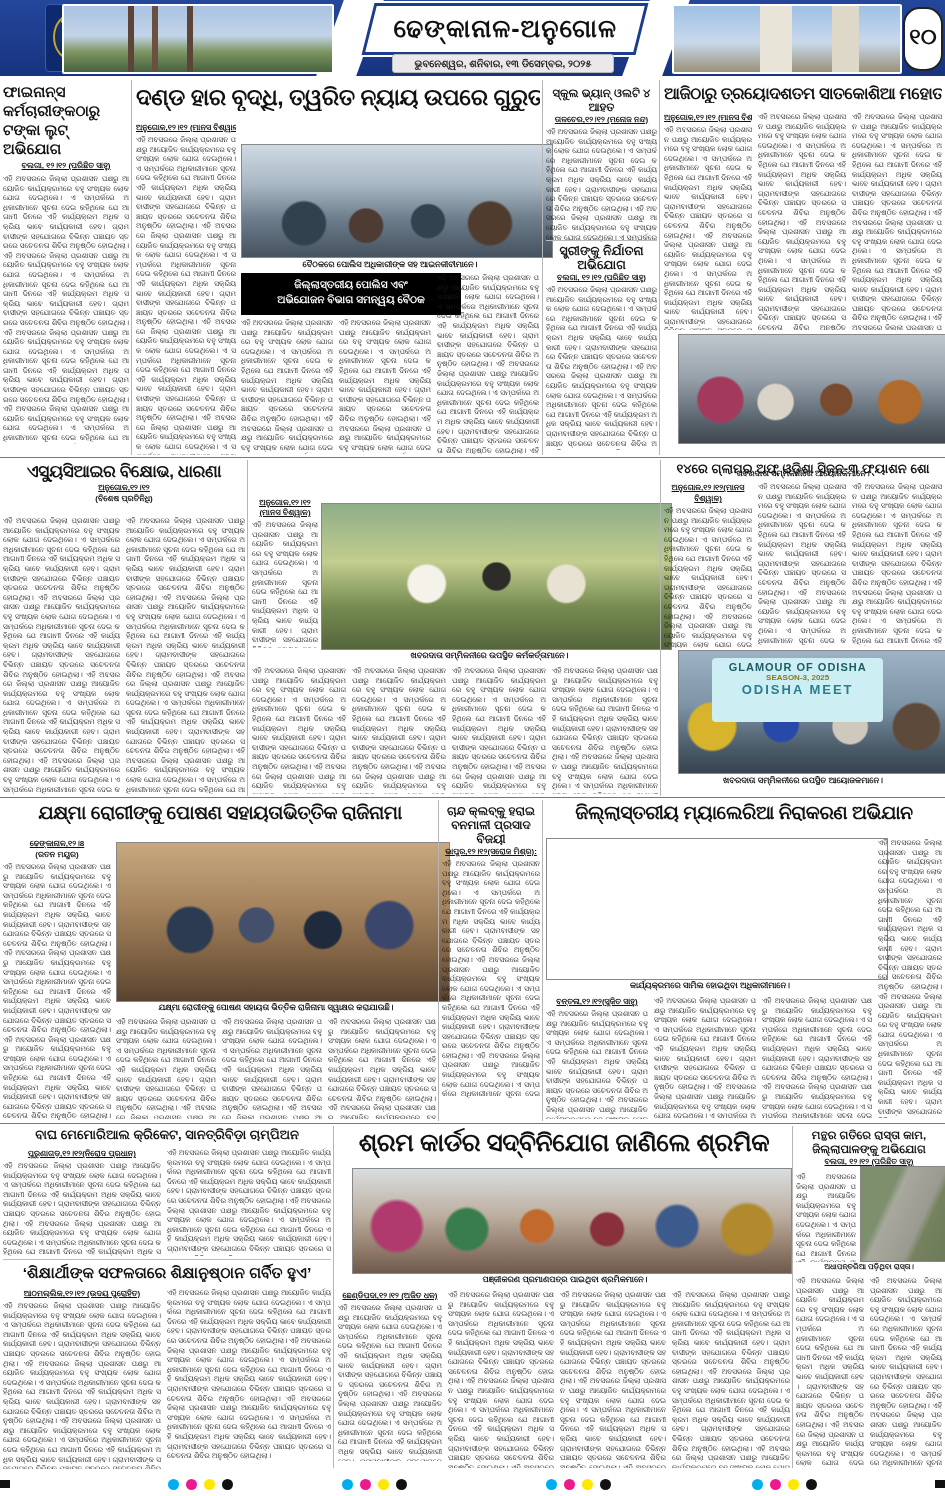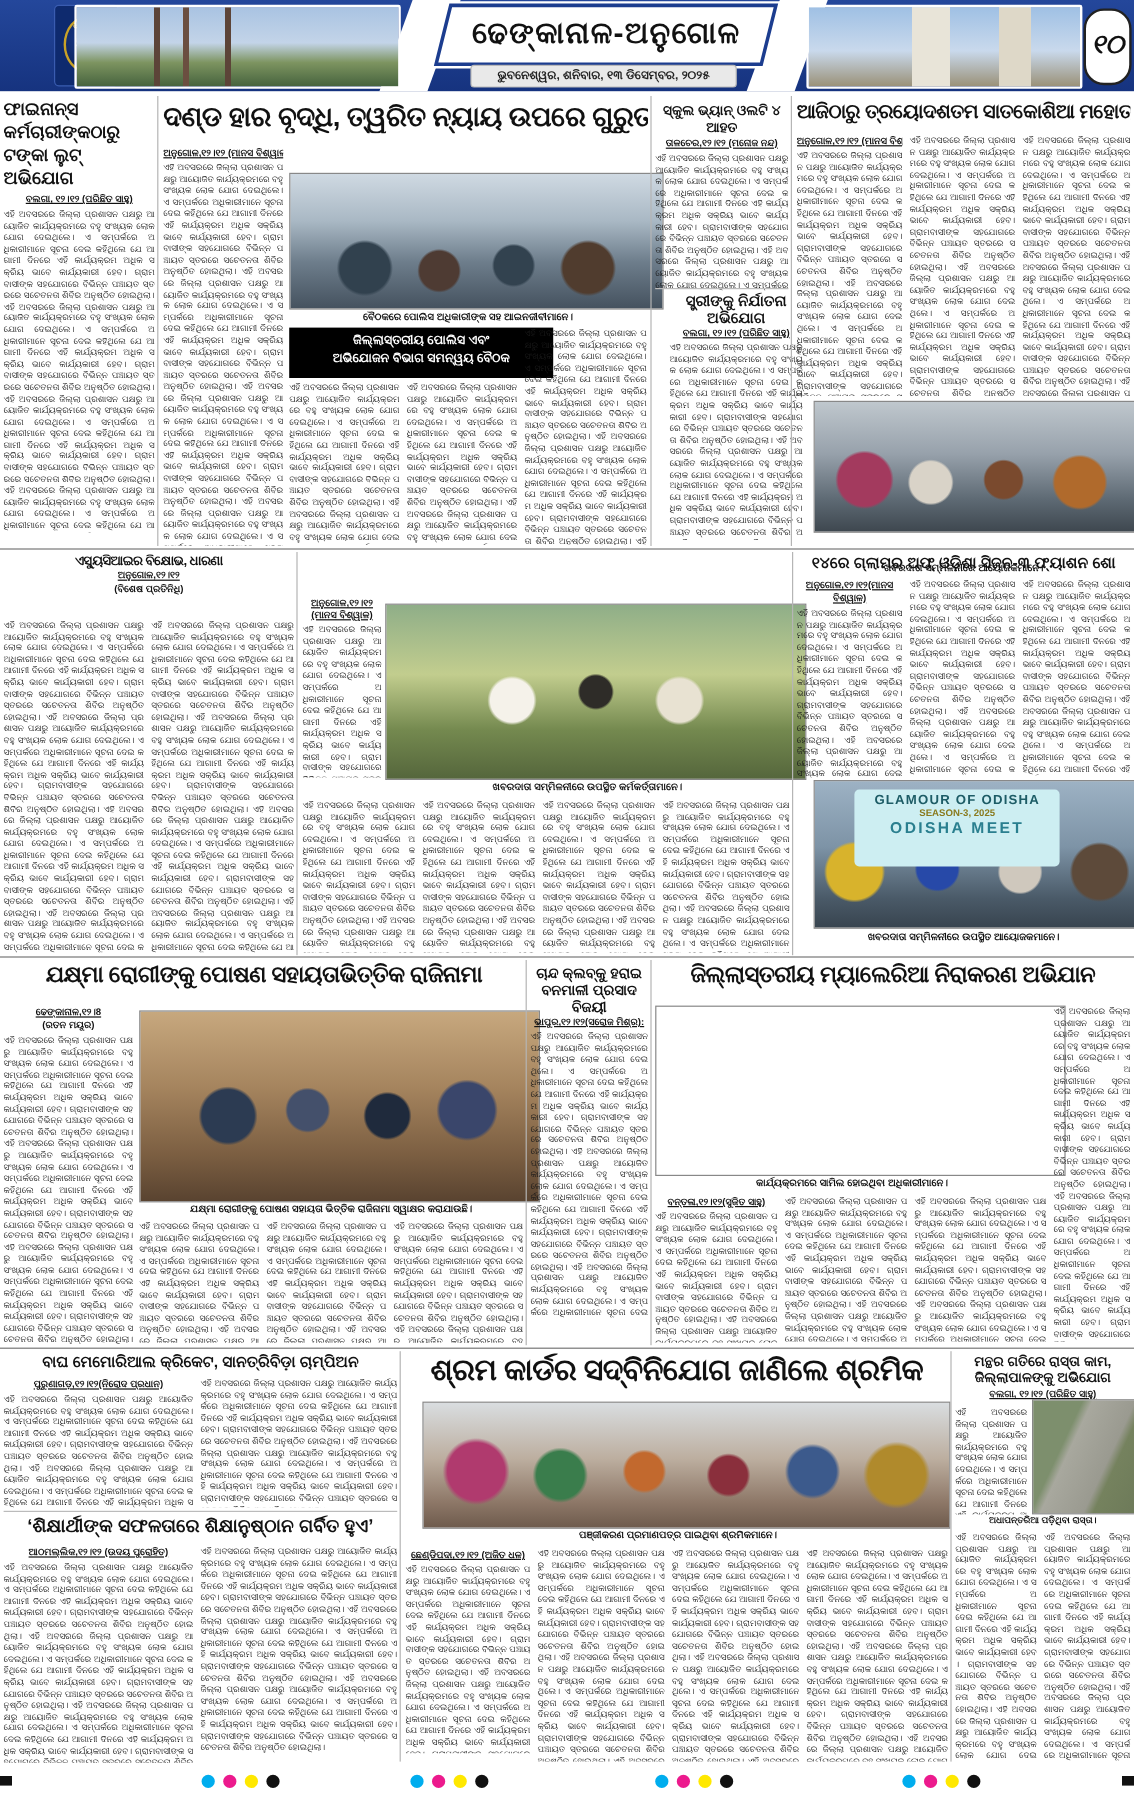--- a/index.html
+++ b/index.html
@@ -66,21 +66,21 @@
   <div class="hdr-photo abs" style="left:62px;top:4px;width:268px;height:66px;background:
          linear-gradient(90deg,transparent 24%,#5c4438 24%,#5c4438 26%,transparent 26%,transparent 33%,#6b4f40 33%,#6b4f40 35%,transparent 35%,transparent 46%,#5c4438 46%,#5c4438 48%,transparent 48%),
          linear-gradient(180deg,#a9c3e2 0%,#c3d4e8 45%,#7d9460 70%,#46633e 100%);"></div>
   <div id="mast-box" class="abs" style="left:368px;top:3px;width:268px;height:46px;">
     <div id="mast-title">ଢେଙ୍କାନାଳ-ଅନୁଗୋଳ</div>
   </div>
   <div id="date-strip" class="abs" style="left:392px;top:54px;width:220px;height:17px;">ଭୁବନେଶ୍ୱର, ଶନିବାର, ୧୩ ଡିସେମ୍ବର, ୨୦୨୫</div>
   <div class="hdr-photo abs" style="left:672px;top:4px;width:226px;height:66px;background:
          linear-gradient(90deg,transparent 38%,#e8e4d8 38%,#e8e4d8 52%,transparent 52%,transparent 70%,#ded8c8 70%,#ded8c8 82%,transparent 82%),
          linear-gradient(180deg,#9fc0e4 0%,#c9d9ec 55%,#9a9178 100%);"></div>
-  <div id="pageno" class="abs" style="left:903px;top:7px;width:36px;height:60px;font-style:italic;">୧୦</div>
+  <div id="pageno" class="abs" style="left:903px;top:7px;width:36px;height:60px;">୧୦</div>
 
   <div class="abs" style="left:3px;top:82px;width:126px;">
     <div class="h-md" style="height:78px;">ଫାଇନାନ୍ସ କର୍ମଚାରୀଙ୍କଠାରୁ ଟଙ୍କା ଲୁଟ୍ ଅଭିଯୋଗ</div>
     <div class="dateline">ବଲଗା, ୧୨।୧୨ (ପରିଛିତ ସାହୁ)</div>
     <div class="body" style="height:270px;margin-top:3px;">ଏହି ଅବସରରେ ଜିଲ୍ଲା ପ୍ରଶାସନ ପକ୍ଷରୁ ଆୟୋଜିତ କାର୍ଯ୍ୟକ୍ରମରେ ବହୁ ସଂଖ୍ୟକ ଲୋକ ଯୋଗ ଦେଇଥିଲେ। ଏ ସମ୍ପର୍କରେ ଅଧିକାରୀମାନେ ସୂଚନା ଦେଇ କହିଥିଲେ ଯେ ଆଗାମୀ ଦିନରେ ଏହି କାର୍ଯ୍ୟକ୍ରମ ଅଧିକ ସକ୍ରିୟ ଭାବେ କାର୍ଯ୍ୟକାରୀ ହେବ। ଗ୍ରାମବାସୀଙ୍କ ସହଯୋଗରେ ବିଭିନ୍ନ ପଞ୍ଚାୟତ ସ୍ତରରେ ସଚେତନତା ଶିବିର ଅନୁଷ୍ଠିତ ହୋଇଥିଲା। ଏହି ଅବସରରେ ଜିଲ୍ଲା ପ୍ରଶାସନ ପକ୍ଷରୁ ଆୟୋଜିତ କାର୍ଯ୍ୟକ୍ରମରେ ବହୁ ସଂଖ୍ୟକ ଲୋକ ଯୋଗ ଦେଇଥିଲେ। ଏ ସମ୍ପର୍କରେ ଅଧିକାରୀମାନେ ସୂଚନା ଦେଇ କହିଥିଲେ ଯେ ଆଗାମୀ ଦିନରେ ଏହି କାର୍ଯ୍ୟକ୍ରମ ଅଧିକ ସକ୍ରିୟ ଭାବେ କାର୍ଯ୍ୟକାରୀ ହେବ। ଗ୍ରାମବାସୀଙ୍କ ସହଯୋଗରେ ବିଭିନ୍ନ ପଞ୍ଚାୟତ ସ୍ତରରେ ସଚେତନତା ଶିବିର ଅନୁଷ୍ଠିତ ହୋଇଥିଲା। ଏହି ଅବସରରେ ଜିଲ୍ଲା ପ୍ରଶାସନ ପକ୍ଷରୁ ଆୟୋଜିତ କାର୍ଯ୍ୟକ୍ରମରେ ବହୁ ସଂଖ୍ୟକ ଲୋକ ଯୋଗ ଦେଇଥିଲେ। ଏ ସମ୍ପର୍କରେ ଅଧିକାରୀମାନେ ସୂଚନା ଦେଇ କହିଥିଲେ ଯେ ଆଗାମୀ ଦିନରେ ଏହି କାର୍ଯ୍ୟକ୍ରମ ଅଧିକ ସକ୍ରିୟ ଭାବେ କାର୍ଯ୍ୟକାରୀ ହେବ। ଗ୍ରାମବାସୀଙ୍କ ସହଯୋଗରେ ବିଭିନ୍ନ ପଞ୍ଚାୟତ ସ୍ତରରେ ସଚେତନତା ଶିବିର ଅନୁଷ୍ଠିତ ହୋଇଥିଲା। ଏହି ଅବସରରେ ଜିଲ୍ଲା ପ୍ରଶାସନ ପକ୍ଷରୁ ଆୟୋଜିତ କାର୍ଯ୍ୟକ୍ରମରେ ବହୁ ସଂଖ୍ୟକ ଲୋକ ଯୋଗ ଦେଇଥିଲେ। ଏ ସମ୍ପର୍କରେ ଅଧିକାରୀମାନେ ସୂଚନା ଦେଇ କହିଥିଲେ ଯେ ଆଗାମୀ ଦିନରେ ଏହି କାର୍ଯ୍ୟକ୍ରମ ଅଧିକ ସକ୍ରିୟ ଭାବେ କାର୍ଯ୍ୟକାରୀ ହେବ। ଗ୍ରାମବାସୀଙ୍କ ସହଯୋଗରେ ବିଭିନ୍ନ ପଞ୍ଚାୟତ ସ୍ତରରେ ସଚେତନତା ଶିବିର ଅନୁଷ୍ଠିତ ହୋଇଥିଲା।</div>
   </div>
   <div class="vrule abs" style="left:131px;top:80px;height:375px;"></div>
 
   <div class="abs" style="left:136px;top:84px;width:404px;">
     <div class="h-xl ctr">ଦଣ୍ଡ ହାର ବୃଦ୍ଧି, ତ୍ୱରିତ ନ୍ୟାୟ ଉପରେ ଗୁରୁତ୍ୱ</div>
@@ -103,21 +103,21 @@
   <div class="body abs" style="left:437px;top:273px;width:102px;height:181px;">ଏହି ଅବସରରେ ଜିଲ୍ଲା ପ୍ରଶାସନ ପକ୍ଷରୁ ଆୟୋଜିତ କାର୍ଯ୍ୟକ୍ରମରେ ବହୁ ସଂଖ୍ୟକ ଲୋକ ଯୋଗ ଦେଇଥିଲେ। ଏ ସମ୍ପର୍କରେ ଅଧିକାରୀମାନେ ସୂଚନା ଦେଇ କହିଥିଲେ ଯେ ଆଗାମୀ ଦିନରେ ଏହି କାର୍ଯ୍ୟକ୍ରମ ଅଧିକ ସକ୍ରିୟ ଭାବେ କାର୍ଯ୍ୟକାରୀ ହେବ। ଗ୍ରାମବାସୀଙ୍କ ସହଯୋଗରେ ବିଭିନ୍ନ ପଞ୍ଚାୟତ ସ୍ତରରେ ସଚେତନତା ଶିବିର ଅନୁଷ୍ଠିତ ହୋଇଥିଲା। ଏହି ଅବସରରେ ଜିଲ୍ଲା ପ୍ରଶାସନ ପକ୍ଷରୁ ଆୟୋଜିତ କାର୍ଯ୍ୟକ୍ରମରେ ବହୁ ସଂଖ୍ୟକ ଲୋକ ଯୋଗ ଦେଇଥିଲେ। ଏ ସମ୍ପର୍କରେ ଅଧିକାରୀମାନେ ସୂଚନା ଦେଇ କହିଥିଲେ ଯେ ଆଗାମୀ ଦିନରେ ଏହି କାର୍ଯ୍ୟକ୍ରମ ଅଧିକ ସକ୍ରିୟ ଭାବେ କାର୍ଯ୍ୟକାରୀ ହେବ। ଗ୍ରାମବାସୀଙ୍କ ସହଯୋଗରେ ବିଭିନ୍ନ ପଞ୍ଚାୟତ ସ୍ତରରେ ସଚେତନତା ଶିବିର ଅନୁଷ୍ଠିତ ହୋଇଥିଲା। ଏହି ଅବସରରେ ଜିଲ୍ଲା ପ୍ରଶାସନ ପକ୍ଷରୁ ଆୟୋଜିତ କାର୍ଯ୍ୟକ୍ରମରେ ବହୁ ସଂଖ୍ୟକ ଲୋକ ଯୋଗ ଦେଇଥିଲେ। ଏ ସମ୍ପର୍କରେ ଅଧିକାରୀମାନେ ସୂଚନା ଦେଇ କହିଥିଲେ ଯେ ଆଗାମୀ ଦିନରେ ଏହି କାର୍ଯ୍ୟକ୍ରମ ଅଧିକ ସକ୍ରିୟ ଭାବେ କାର୍ଯ୍ୟକାରୀ ହେବ। ଗ୍ରାମବାସୀଙ୍କ ସହଯୋଗରେ ବିଭିନ୍ନ ପଞ୍ଚାୟତ ସ୍ତରରେ ସଚେତନତା ଶିବିର ଅନୁଷ୍ଠିତ ହୋଇଥିଲା।</div>
 
   <div class="vrule abs" style="left:542px;top:80px;height:375px;"></div>
 
   <div class="abs" style="left:546px;top:86px;width:111px;">
     <div class="h-sm">ସ୍କୁଲ ଭ୍ୟାନ୍ ଓଲଟି ୪ ଆହତ</div>
     <div class="dateline">ତାଳଚେର,୧୨।୧୨ (ମନୋଜ ନନ୍ଦ)</div>
     <div class="body" style="height:116px;margin-top:2px;">ଏହି ଅବସରରେ ଜିଲ୍ଲା ପ୍ରଶାସନ ପକ୍ଷରୁ ଆୟୋଜିତ କାର୍ଯ୍ୟକ୍ରମରେ ବହୁ ସଂଖ୍ୟକ ଲୋକ ଯୋଗ ଦେଇଥିଲେ। ଏ ସମ୍ପର୍କରେ ଅଧିକାରୀମାନେ ସୂଚନା ଦେଇ କହିଥିଲେ ଯେ ଆଗାମୀ ଦିନରେ ଏହି କାର୍ଯ୍ୟକ୍ରମ ଅଧିକ ସକ୍ରିୟ ଭାବେ କାର୍ଯ୍ୟକାରୀ ହେବ। ଗ୍ରାମବାସୀଙ୍କ ସହଯୋଗରେ ବିଭିନ୍ନ ପଞ୍ଚାୟତ ସ୍ତରରେ ସଚେତନତା ଶିବିର ଅନୁଷ୍ଠିତ ହୋଇଥିଲା। ଏହି ଅବସରରେ ଜିଲ୍ଲା ପ୍ରଶାସନ ପକ୍ଷରୁ ଆୟୋଜିତ କାର୍ଯ୍ୟକ୍ରମରେ ବହୁ ସଂଖ୍ୟକ ଲୋକ ଯୋଗ ଦେଇଥିଲେ। ଏ ସମ୍ପର୍କରେ ଅଧିକାରୀମାନେ ସୂଚନା ଦେଇ କହିଥିଲେ ଯେ ଆଗାମୀ ଦିନରେ ଏହି କାର୍ଯ୍ୟକ୍ରମ ଅଧିକ ସକ୍ରିୟ ଭାବେ କାର୍ଯ୍ୟକାରୀ ହେବ। ଗ୍ରାମବାସୀଙ୍କ ସହଯୋଗରେ ବିଭିନ୍ନ ପଞ୍ଚାୟତ ସ୍ତରରେ ସଚେତନତା ଶିବିର ଅନୁଷ୍ଠିତ ହୋଇଥିଲା।</div>
   </div>
   <div class="hrule-lt abs" style="left:546px;top:240px;width:111px;"></div>
-  <div class="abs" style="left:558px;top:244px;width:111px;">
+  <div class="abs" style="left:546px;top:244px;width:111px;">
     <div class="h-sm" style="font-size:12.5px;">ସ୍ତ୍ରୀଙ୍କୁ ନିର୍ଯାତନା ଅଭିଯୋଗ</div>
     <div class="dateline">ବଲଗା, ୧୨।୧୨ (ପରିଛିତ ସାହୁ)</div>
     <div class="body" style="height:165px;margin-top:2px;">ଏହି ଅବସରରେ ଜିଲ୍ଲା ପ୍ରଶାସନ ପକ୍ଷରୁ ଆୟୋଜିତ କାର୍ଯ୍ୟକ୍ରମରେ ବହୁ ସଂଖ୍ୟକ ଲୋକ ଯୋଗ ଦେଇଥିଲେ। ଏ ସମ୍ପର୍କରେ ଅଧିକାରୀମାନେ ସୂଚନା ଦେଇ କହିଥିଲେ ଯେ ଆଗାମୀ ଦିନରେ ଏହି କାର୍ଯ୍ୟକ୍ରମ ଅଧିକ ସକ୍ରିୟ ଭାବେ କାର୍ଯ୍ୟକାରୀ ହେବ। ଗ୍ରାମବାସୀଙ୍କ ସହଯୋଗରେ ବିଭିନ୍ନ ପଞ୍ଚାୟତ ସ୍ତରରେ ସଚେତନତା ଶିବିର ଅନୁଷ୍ଠିତ ହୋଇଥିଲା। ଏହି ଅବସରରେ ଜିଲ୍ଲା ପ୍ରଶାସନ ପକ୍ଷରୁ ଆୟୋଜିତ କାର୍ଯ୍ୟକ୍ରମରେ ବହୁ ସଂଖ୍ୟକ ଲୋକ ଯୋଗ ଦେଇଥିଲେ। ଏ ସମ୍ପର୍କରେ ଅଧିକାରୀମାନେ ସୂଚନା ଦେଇ କହିଥିଲେ ଯେ ଆଗାମୀ ଦିନରେ ଏହି କାର୍ଯ୍ୟକ୍ରମ ଅଧିକ ସକ୍ରିୟ ଭାବେ କାର୍ଯ୍ୟକାରୀ ହେବ। ଗ୍ରାମବାସୀଙ୍କ ସହଯୋଗରେ ବିଭିନ୍ନ ପଞ୍ଚାୟତ ସ୍ତରରେ ସଚେତନତା ଶିବିର ଅନୁଷ୍ଠିତ ହୋଇଥିଲା। ଏହି ଅବସରରେ ଜିଲ୍ଲା ପ୍ରଶାସନ ପକ୍ଷରୁ ଆୟୋଜିତ କାର୍ଯ୍ୟକ୍ରମରେ ବହୁ ସଂଖ୍ୟକ ଲୋକ ଯୋଗ ଦେଇଥିଲେ। ଏ ସମ୍ପର୍କରେ ଅଧିକାରୀମାନେ ସୂଚନା ଦେଇ କହିଥିଲେ ଯେ ଆଗାମୀ ଦିନରେ ଏହି କାର୍ଯ୍ୟକ୍ରମ ଅଧିକ ସକ୍ରିୟ ଭାବେ କାର୍ଯ୍ୟକାରୀ ହେବ। ଗ୍ରାମବାସୀଙ୍କ ସହଯୋଗରେ ବିଭିନ୍ନ ପଞ୍ଚାୟତ ସ୍ତରରେ ସଚେତନତା ଶିବିର ଅନୁଷ୍ଠିତ ହୋଇଥିଲା।</div>
   </div>
   <div class="vrule abs" style="left:659px;top:80px;height:375px;"></div>
 
   <div class="abs" style="left:664px;top:84px;width:278px;">
     <div class="h-lg ctr" style="font-size:16.5px;">ଆଜିଠାରୁ ତ୍ରୟୋଦଶତମ ସାତକୋଶିଆ ମହୋତ୍ସବ</div>
   </div>
   <div class="abs" style="left:664px;top:112px;width:88px;">
@@ -128,21 +128,21 @@
   <div class="body abs" style="left:852px;top:112px;width:90px;height:218px;">ଏହି ଅବସରରେ ଜିଲ୍ଲା ପ୍ରଶାସନ ପକ୍ଷରୁ ଆୟୋଜିତ କାର୍ଯ୍ୟକ୍ରମରେ ବହୁ ସଂଖ୍ୟକ ଲୋକ ଯୋଗ ଦେଇଥିଲେ। ଏ ସମ୍ପର୍କରେ ଅଧିକାରୀମାନେ ସୂଚନା ଦେଇ କହିଥିଲେ ଯେ ଆଗାମୀ ଦିନରେ ଏହି କାର୍ଯ୍ୟକ୍ରମ ଅଧିକ ସକ୍ରିୟ ଭାବେ କାର୍ଯ୍ୟକାରୀ ହେବ। ଗ୍ରାମବାସୀଙ୍କ ସହଯୋଗରେ ବିଭିନ୍ନ ପଞ୍ଚାୟତ ସ୍ତରରେ ସଚେତନତା ଶିବିର ଅନୁଷ୍ଠିତ ହୋଇଥିଲା। ଏହି ଅବସରରେ ଜିଲ୍ଲା ପ୍ରଶାସନ ପକ୍ଷରୁ ଆୟୋଜିତ କାର୍ଯ୍ୟକ୍ରମରେ ବହୁ ସଂଖ୍ୟକ ଲୋକ ଯୋଗ ଦେଇଥିଲେ। ଏ ସମ୍ପର୍କରେ ଅଧିକାରୀମାନେ ସୂଚନା ଦେଇ କହିଥିଲେ ଯେ ଆଗାମୀ ଦିନରେ ଏହି କାର୍ଯ୍ୟକ୍ରମ ଅଧିକ ସକ୍ରିୟ ଭାବେ କାର୍ଯ୍ୟକାରୀ ହେବ। ଗ୍ରାମବାସୀଙ୍କ ସହଯୋଗରେ ବିଭିନ୍ନ ପଞ୍ଚାୟତ ସ୍ତରରେ ସଚେତନତା ଶିବିର ଅନୁଷ୍ଠିତ ହୋଇଥିଲା। ଏହି ଅବସରରେ ଜିଲ୍ଲା ପ୍ରଶାସନ ପକ୍ଷରୁ ଆୟୋଜିତ କାର୍ଯ୍ୟକ୍ରମରେ ବହୁ ସଂଖ୍ୟକ ଲୋକ ଯୋଗ ଦେଇଥିଲେ। ଏ ସମ୍ପର୍କରେ ଅଧିକାରୀମାନେ ସୂଚନା ଦେଇ କହିଥିଲେ ଯେ ଆଗାମୀ ଦିନରେ ଏହି କାର୍ଯ୍ୟକ୍ରମ ଅଧିକ ସକ୍ରିୟ ଭାବେ କାର୍ଯ୍ୟକାରୀ ହେବ। ଗ୍ରାମବାସୀଙ୍କ ସହଯୋଗରେ ବିଭିନ୍ନ ପଞ୍ଚାୟତ ସ୍ତରରେ ସଚେତନତା ଶିବିର ଅନୁଷ୍ଠିତ ହୋଇଥିଲା।</div>
   <div class="photo abs" style="left:678px;top:334px;width:264px;height:108px;background:
          radial-gradient(circle at 15% 60%,#a33a5e 0 9%,transparent 10%),radial-gradient(circle at 35% 62%,#d9d3c8 0 9%,transparent 10%),
          radial-gradient(circle at 57% 60%,#7a4a2e 0 9%,transparent 10%),radial-gradient(circle at 80% 62%,#b06a2c 0 9%,transparent 10%),
          linear-gradient(180deg,#bfc7cd 0%,#97a1ab 40%,#5e6a74 75%,#3e474f 100%);"></div>
   <div class="caption abs" style="left:664px;top:468px;width:278px;">ଖବରଦାତା ସମ୍ମିଳନୀରେ ଆୟୋଜକମାନେ।</div>
 
   <div class="hrule abs" style="left:0;top:457px;width:945px;"></div>
 
   <div class="abs" style="left:3px;top:462px;width:242px;">
-    <div class="h-lg ctr" style="font-size:11px;">ଏସ୍ୟୁସିଆଇର ବିକ୍ଷୋଭ, ଧାରଣା</div>
+    <div class="h-lg ctr" style="font-size:17px;">ଏସ୍ୟୁସିଆଇର ବିକ୍ଷୋଭ, ଧାରଣା</div>
     <div class="dateline">ଅନୁଗୋଳ,୧୨।୧୨</div>
     <div class="dateline" style="text-decoration:none;">(ବିଶେଷ ପ୍ରତିନିଧି)</div>
   </div>
   <div class="body abs" style="left:3px;top:516px;width:117px;height:278px;">ଏହି ଅବସରରେ ଜିଲ୍ଲା ପ୍ରଶାସନ ପକ୍ଷରୁ ଆୟୋଜିତ କାର୍ଯ୍ୟକ୍ରମରେ ବହୁ ସଂଖ୍ୟକ ଲୋକ ଯୋଗ ଦେଇଥିଲେ। ଏ ସମ୍ପର୍କରେ ଅଧିକାରୀମାନେ ସୂଚନା ଦେଇ କହିଥିଲେ ଯେ ଆଗାମୀ ଦିନରେ ଏହି କାର୍ଯ୍ୟକ୍ରମ ଅଧିକ ସକ୍ରିୟ ଭାବେ କାର୍ଯ୍ୟକାରୀ ହେବ। ଗ୍ରାମବାସୀଙ୍କ ସହଯୋଗରେ ବିଭିନ୍ନ ପଞ୍ଚାୟତ ସ୍ତରରେ ସଚେତନତା ଶିବିର ଅନୁଷ୍ଠିତ ହୋଇଥିଲା। ଏହି ଅବସରରେ ଜିଲ୍ଲା ପ୍ରଶାସନ ପକ୍ଷରୁ ଆୟୋଜିତ କାର୍ଯ୍ୟକ୍ରମରେ ବହୁ ସଂଖ୍ୟକ ଲୋକ ଯୋଗ ଦେଇଥିଲେ। ଏ ସମ୍ପର୍କରେ ଅଧିକାରୀମାନେ ସୂଚନା ଦେଇ କହିଥିଲେ ଯେ ଆଗାମୀ ଦିନରେ ଏହି କାର୍ଯ୍ୟକ୍ରମ ଅଧିକ ସକ୍ରିୟ ଭାବେ କାର୍ଯ୍ୟକାରୀ ହେବ। ଗ୍ରାମବାସୀଙ୍କ ସହଯୋଗରେ ବିଭିନ୍ନ ପଞ୍ଚାୟତ ସ୍ତରରେ ସଚେତନତା ଶିବିର ଅନୁଷ୍ଠିତ ହୋଇଥିଲା। ଏହି ଅବସରରେ ଜିଲ୍ଲା ପ୍ରଶାସନ ପକ୍ଷରୁ ଆୟୋଜିତ କାର୍ଯ୍ୟକ୍ରମରେ ବହୁ ସଂଖ୍ୟକ ଲୋକ ଯୋଗ ଦେଇଥିଲେ। ଏ ସମ୍ପର୍କରେ ଅଧିକାରୀମାନେ ସୂଚନା ଦେଇ କହିଥିଲେ ଯେ ଆଗାମୀ ଦିନରେ ଏହି କାର୍ଯ୍ୟକ୍ରମ ଅଧିକ ସକ୍ରିୟ ଭାବେ କାର୍ଯ୍ୟକାରୀ ହେବ। ଗ୍ରାମବାସୀଙ୍କ ସହଯୋଗରେ ବିଭିନ୍ନ ପଞ୍ଚାୟତ ସ୍ତରରେ ସଚେତନତା ଶିବିର ଅନୁଷ୍ଠିତ ହୋଇଥିଲା। ଏହି ଅବସରରେ ଜିଲ୍ଲା ପ୍ରଶାସନ ପକ୍ଷରୁ ଆୟୋଜିତ କାର୍ଯ୍ୟକ୍ରମରେ ବହୁ ସଂଖ୍ୟକ ଲୋକ ଯୋଗ ଦେଇଥିଲେ। ଏ ସମ୍ପର୍କରେ ଅଧିକାରୀମାନେ ସୂଚନା ଦେଇ କହିଥିଲେ ଯେ ଆଗାମୀ ଦିନରେ ଏହି କାର୍ଯ୍ୟକ୍ରମ ଅଧିକ ସକ୍ରିୟ ଭାବେ କାର୍ଯ୍ୟକାରୀ ହେବ। ଗ୍ରାମବାସୀଙ୍କ ସହଯୋଗରେ ବିଭିନ୍ନ ପଞ୍ଚାୟତ ସ୍ତରରେ ସଚେତନତା ଶିବିର ଅନୁଷ୍ଠିତ ହୋଇଥିଲା।</div>
   <div class="body abs" style="left:126px;top:516px;width:119px;height:278px;">ଏହି ଅବସରରେ ଜିଲ୍ଲା ପ୍ରଶାସନ ପକ୍ଷରୁ ଆୟୋଜିତ କାର୍ଯ୍ୟକ୍ରମରେ ବହୁ ସଂଖ୍ୟକ ଲୋକ ଯୋଗ ଦେଇଥିଲେ। ଏ ସମ୍ପର୍କରେ ଅଧିକାରୀମାନେ ସୂଚନା ଦେଇ କହିଥିଲେ ଯେ ଆଗାମୀ ଦିନରେ ଏହି କାର୍ଯ୍ୟକ୍ରମ ଅଧିକ ସକ୍ରିୟ ଭାବେ କାର୍ଯ୍ୟକାରୀ ହେବ। ଗ୍ରାମବାସୀଙ୍କ ସହଯୋଗରେ ବିଭିନ୍ନ ପଞ୍ଚାୟତ ସ୍ତରରେ ସଚେତନତା ଶିବିର ଅନୁଷ୍ଠିତ ହୋଇଥିଲା। ଏହି ଅବସରରେ ଜିଲ୍ଲା ପ୍ରଶାସନ ପକ୍ଷରୁ ଆୟୋଜିତ କାର୍ଯ୍ୟକ୍ରମରେ ବହୁ ସଂଖ୍ୟକ ଲୋକ ଯୋଗ ଦେଇଥିଲେ। ଏ ସମ୍ପର୍କରେ ଅଧିକାରୀମାନେ ସୂଚନା ଦେଇ କହିଥିଲେ ଯେ ଆଗାମୀ ଦିନରେ ଏହି କାର୍ଯ୍ୟକ୍ରମ ଅଧିକ ସକ୍ରିୟ ଭାବେ କାର୍ଯ୍ୟକାରୀ ହେବ। ଗ୍ରାମବାସୀଙ୍କ ସହଯୋଗରେ ବିଭିନ୍ନ ପଞ୍ଚାୟତ ସ୍ତରରେ ସଚେତନତା ଶିବିର ଅନୁଷ୍ଠିତ ହୋଇଥିଲା। ଏହି ଅବସରରେ ଜିଲ୍ଲା ପ୍ରଶାସନ ପକ୍ଷରୁ ଆୟୋଜିତ କାର୍ଯ୍ୟକ୍ରମରେ ବହୁ ସଂଖ୍ୟକ ଲୋକ ଯୋଗ ଦେଇଥିଲେ। ଏ ସମ୍ପର୍କରେ ଅଧିକାରୀମାନେ ସୂଚନା ଦେଇ କହିଥିଲେ ଯେ ଆଗାମୀ ଦିନରେ ଏହି କାର୍ଯ୍ୟକ୍ରମ ଅଧିକ ସକ୍ରିୟ ଭାବେ କାର୍ଯ୍ୟକାରୀ ହେବ। ଗ୍ରାମବାସୀଙ୍କ ସହଯୋଗରେ ବିଭିନ୍ନ ପଞ୍ଚାୟତ ସ୍ତରରେ ସଚେତନତା ଶିବିର ଅନୁଷ୍ଠିତ ହୋଇଥିଲା। ଏହି ଅବସରରେ ଜିଲ୍ଲା ପ୍ରଶାସନ ପକ୍ଷରୁ ଆୟୋଜିତ କାର୍ଯ୍ୟକ୍ରମରେ ବହୁ ସଂଖ୍ୟକ ଲୋକ ଯୋଗ ଦେଇଥିଲେ। ଏ ସମ୍ପର୍କରେ ଅଧିକାରୀମାନେ ସୂଚନା ଦେଇ କହିଥିଲେ ଯେ ଆଗାମୀ ଦିନରେ ଏହି କାର୍ଯ୍ୟକ୍ରମ ଅଧିକ ସକ୍ରିୟ ଭାବେ କାର୍ଯ୍ୟକାରୀ ହେବ। ଗ୍ରାମବାସୀଙ୍କ ସହଯୋଗରେ ବିଭିନ୍ନ ପଞ୍ଚାୟତ ସ୍ତରରେ ସଚେତନତା ଶିବିର ଅନୁଷ୍ଠିତ ହୋଇଥିଲା।</div>
   <div class="vrule abs" style="left:247px;top:460px;height:336px;"></div>
 
   <div class="abs" style="left:252px;top:498px;width:66px;">
     <div class="dateline" style="white-space:normal;line-height:10px;">ଅନୁଗୋଳ,୧୨।୧୨ (ମାନସ ବିଶ୍ୱାଳ)</div>
     <div class="body" style="height:128px;margin-top:2px;">ଏହି ଅବସରରେ ଜିଲ୍ଲା ପ୍ରଶାସନ ପକ୍ଷରୁ ଆୟୋଜିତ କାର୍ଯ୍ୟକ୍ରମରେ ବହୁ ସଂଖ୍ୟକ ଲୋକ ଯୋଗ ଦେଇଥିଲେ। ଏ ସମ୍ପର୍କରେ ଅଧିକାରୀମାନେ ସୂଚନା ଦେଇ କହିଥିଲେ ଯେ ଆଗାମୀ ଦିନରେ ଏହି କାର୍ଯ୍ୟକ୍ରମ ଅଧିକ ସକ୍ରିୟ ଭାବେ କାର୍ଯ୍ୟକାରୀ ହେବ। ଗ୍ରାମବାସୀଙ୍କ ସହଯୋଗରେ ବିଭିନ୍ନ ପଞ୍ଚାୟତ ସ୍ତରରେ ସଚେତନତା ଶିବିର ଅନୁଷ୍ଠିତ ହୋଇଥିଲା। ଏହି ଅବସରରେ ଜିଲ୍ଲା ପ୍ରଶାସନ ପକ୍ଷରୁ ଆୟୋଜିତ କାର୍ଯ୍ୟକ୍ରମରେ ବହୁ ସଂଖ୍ୟକ ଲୋକ ଯୋଗ ଦେଇଥିଲେ। ଏ ସମ୍ପର୍କରେ ଅଧିକାରୀମାନେ ସୂଚନା ଦେଇ କହିଥିଲେ ଯେ ଆଗାମୀ ଦିନରେ ଏହି କାର୍ଯ୍ୟକ୍ରମ ଅଧିକ ସକ୍ରିୟ ଭାବେ କାର୍ଯ୍ୟକାରୀ ହେବ। ଗ୍ରାମବାସୀଙ୍କ ସହଯୋଗରେ ବିଭିନ୍ନ ପଞ୍ଚାୟତ ସ୍ତରରେ ସଚେତନତା ଶିବିର ଅନୁଷ୍ଠିତ ହୋଇଥିଲା।</div>

